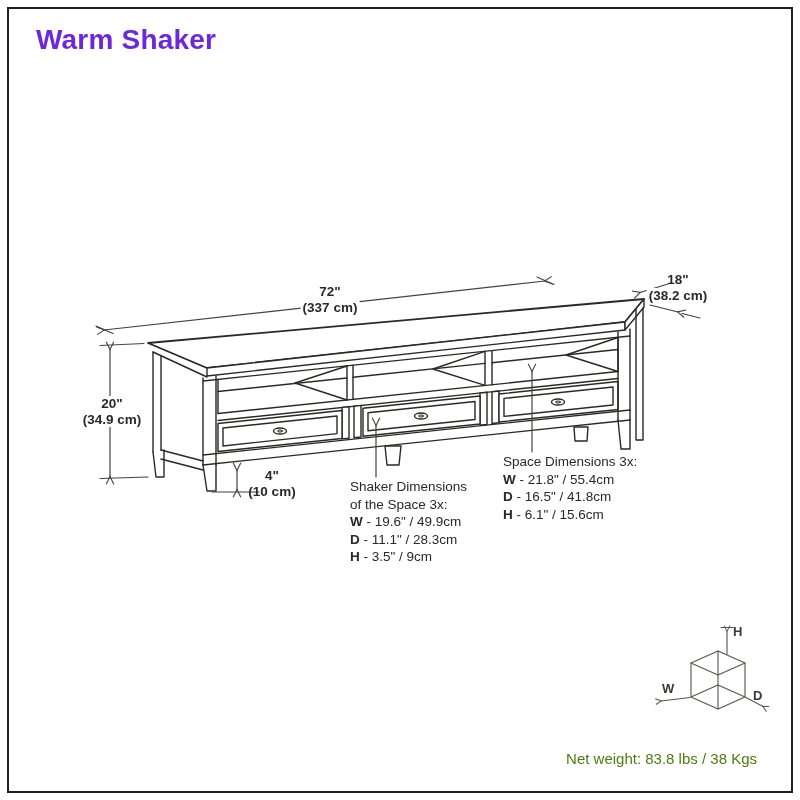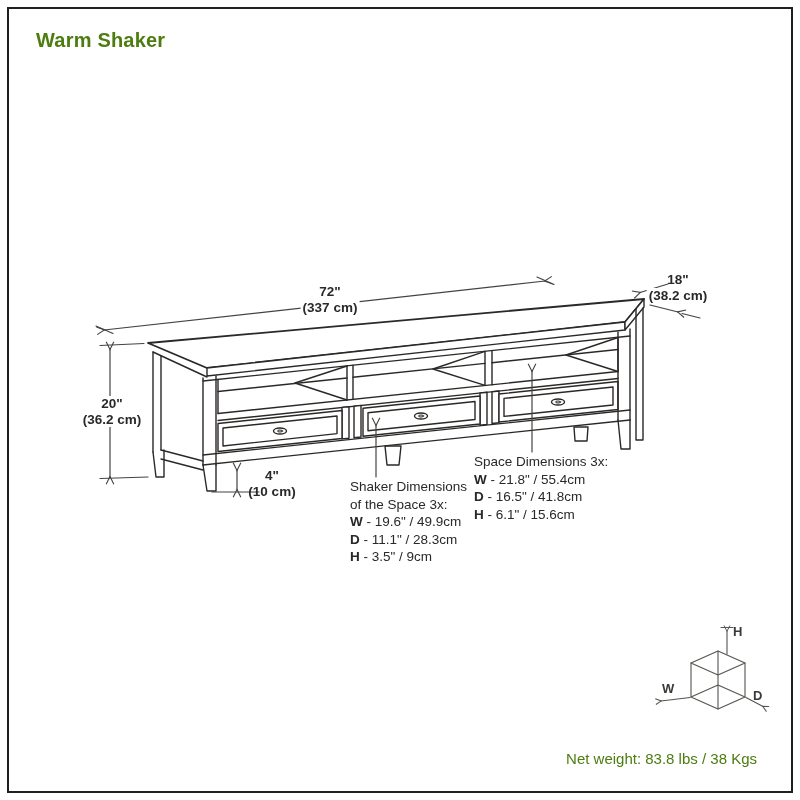--- a/index.html
+++ b/index.html
@@ -7,21 +7,21 @@
     width:800px;height:800px;position:relative;background:#ffffff;
     font-family:"Liberation Sans", sans-serif;color:#272524;
     -webkit-font-smoothing:antialiased;
   }
   .frame{
     position:absolute;left:7px;top:7px;right:7px;bottom:7px;
     border:2px solid #231f20;pointer-events:none;
   }
   .title{
     position:absolute;left:36px;top:26px;
-    font-size:20px;font-weight:bold;line-height:28px;color:#4d7c0f;
+    font-size:28px;font-weight:bold;line-height:28px;color:#6d28d9;
     letter-spacing:0.2px;
   }
   .svg-layer{position:absolute;left:0;top:0;width:800px;height:800px;}
   .dim{
     position:absolute;transform:translateX(-50%);
     font-size:13.5px;font-weight:bold;line-height:15.5px;color:#2b2928;
     text-align:center;white-space:nowrap;
   }
   .dim .cm{background:#ffffff;padding:0 2px;}
   .dimblock{
@@ -153,37 +153,37 @@
   <div class="cm">(337 cm)</div>
 </div>
 
 <div class="dim" style="left:678px;top:272px;">
   <div>18"</div>
   <div class="cm">(38.2 cm)</div>
 </div>
 
 <div class="dim" style="left:112px;top:396px;">
   <div class="cm">20"</div>
-  <div class="cm">(36.2 cm)</div>
+  <div class="cm">(34.9 cm)</div>
 </div>
 
 <div class="dim" style="left:272px;top:468px;">
   <div>4"</div>
   <div>(10 cm)</div>
 </div>
 
 <div class="dimblock" style="left:350px;top:478px;">
   <div>Shaker Dimensions</div>
   <div>of the Space 3x:</div>
   <div><b>W</b><span> - 19.6" / 49.9cm</span></div>
   <div><b>D</b><span> - 11.1" / 28.3cm</span></div>
   <div><b>H</b><span> - 3.5" / 9cm</span></div>
 </div>
 
-<div class="dimblock" style="left:474px;top:453px;">
+<div class="dimblock" style="left:503px;top:453px;">
   <div>Space Dimensions 3x:</div>
   <div><b>W</b><span> - 21.8" / 55.4cm</span></div>
   <div><b>D</b><span> - 16.5" / 41.8cm</span></div>
   <div><b>H</b><span> - 6.1" / 15.6cm</span></div>
 </div>
 
 <div class="axis-label" style="left:733px;top:624px;">H</div>
 <div class="axis-label" style="left:662px;top:681px;">W</div>
 <div class="axis-label" style="left:753px;top:688px;">D</div>
 

